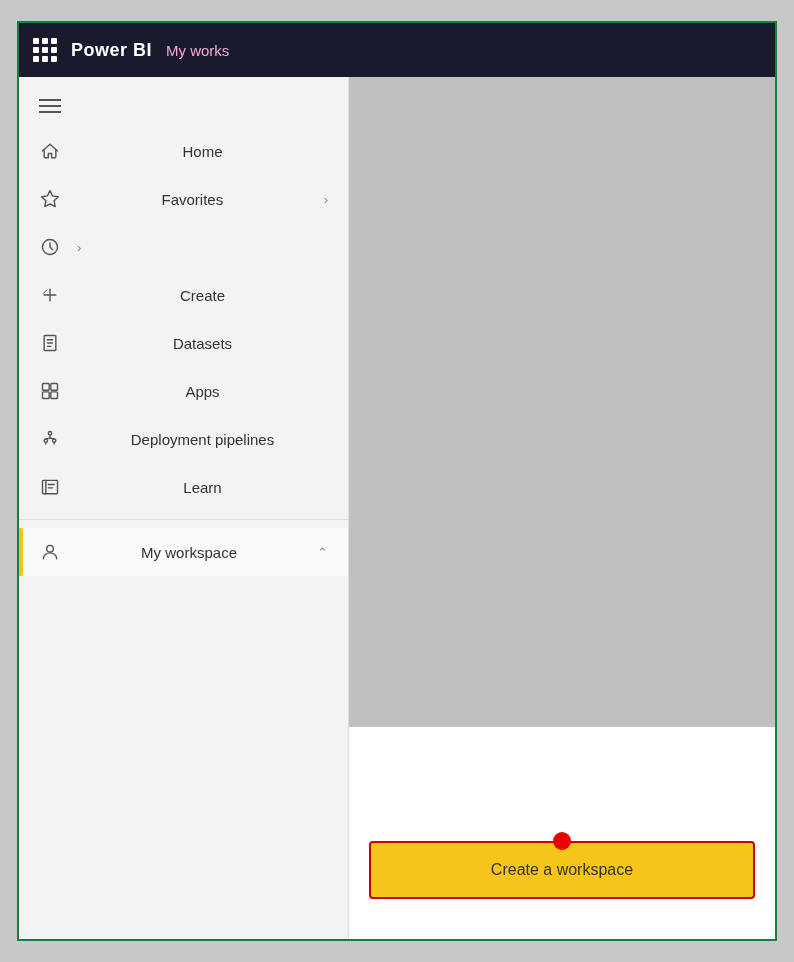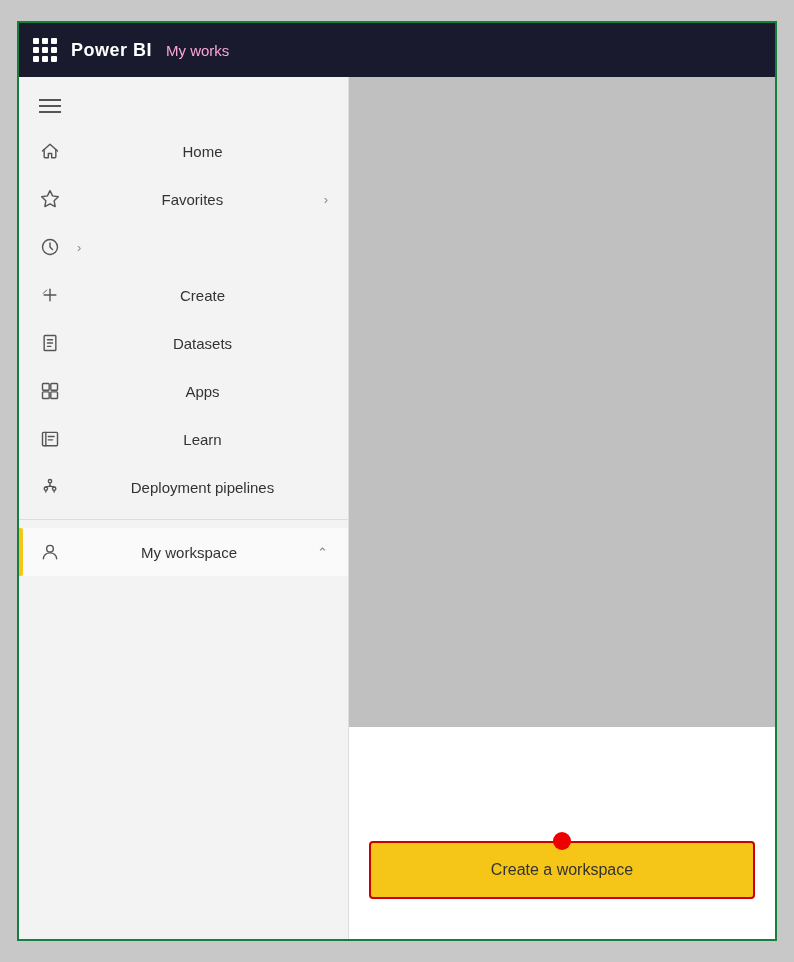--- a/index.html
+++ b/index.html
@@ -278,45 +278,45 @@
             <rect x="13" y="13" width="8" height="8" rx="1"></rect>
           </svg>
         </span>
         <span class="label">Apps</span>
       </div>
 
 
       <div class="nav-item">
         <span class="icon">
           <svg viewBox="0 0 24 24">
-              <rect x="3" y="4" width="18" height="16" rx="1"></rect>
-              <path d="M7 4v16"></path>
-              <path d="M10 9h7"></path>
-              <path d="M10 13h5"></path>
-            </svg>
-        </span>
-        <span class="label">Learn</span>
-      </div>
-
-      <div class="nav-item">
-        <span class="icon">
-          <svg viewBox="0 0 24 24">
             <circle cx="12" cy="5" r="2"></circle>
             <path d="M12 7v4"></path>
             <circle cx="7" cy="14" r="2"></circle>
             <circle cx="17" cy="14" r="2"></circle>
             <path d="M12 11l-5 1"></path>
             <path d="M12 11l5 1"></path>
             <path d="M7 16v2"></path>
             <path d="M17 16v2"></path>
           </svg>
         </span>
         <span class="label">Deployment pipelines</span>
       </div>
 
+      <div class="nav-item">
+        <span class="icon">
+          <svg viewBox="0 0 24 24">
+              <rect x="3" y="4" width="18" height="16" rx="1"></rect>
+              <path d="M7 4v16"></path>
+              <path d="M10 9h7"></path>
+              <path d="M10 13h5"></path>
+            </svg>
+        </span>
+        <span class="label">Learn</span>
+      </div>
+
       <div class="nav-divider"></div>
 
 
       <div class="nav-item active-workspace">
         <span class="icon">
           <svg viewBox="0 0 24 24">
               <circle cx="12" cy="8" r="4"></circle>
               <path d="M4 20c0-4 3.6-7 8-7s8 3 8 7"></path>
             </svg>
         </span>

